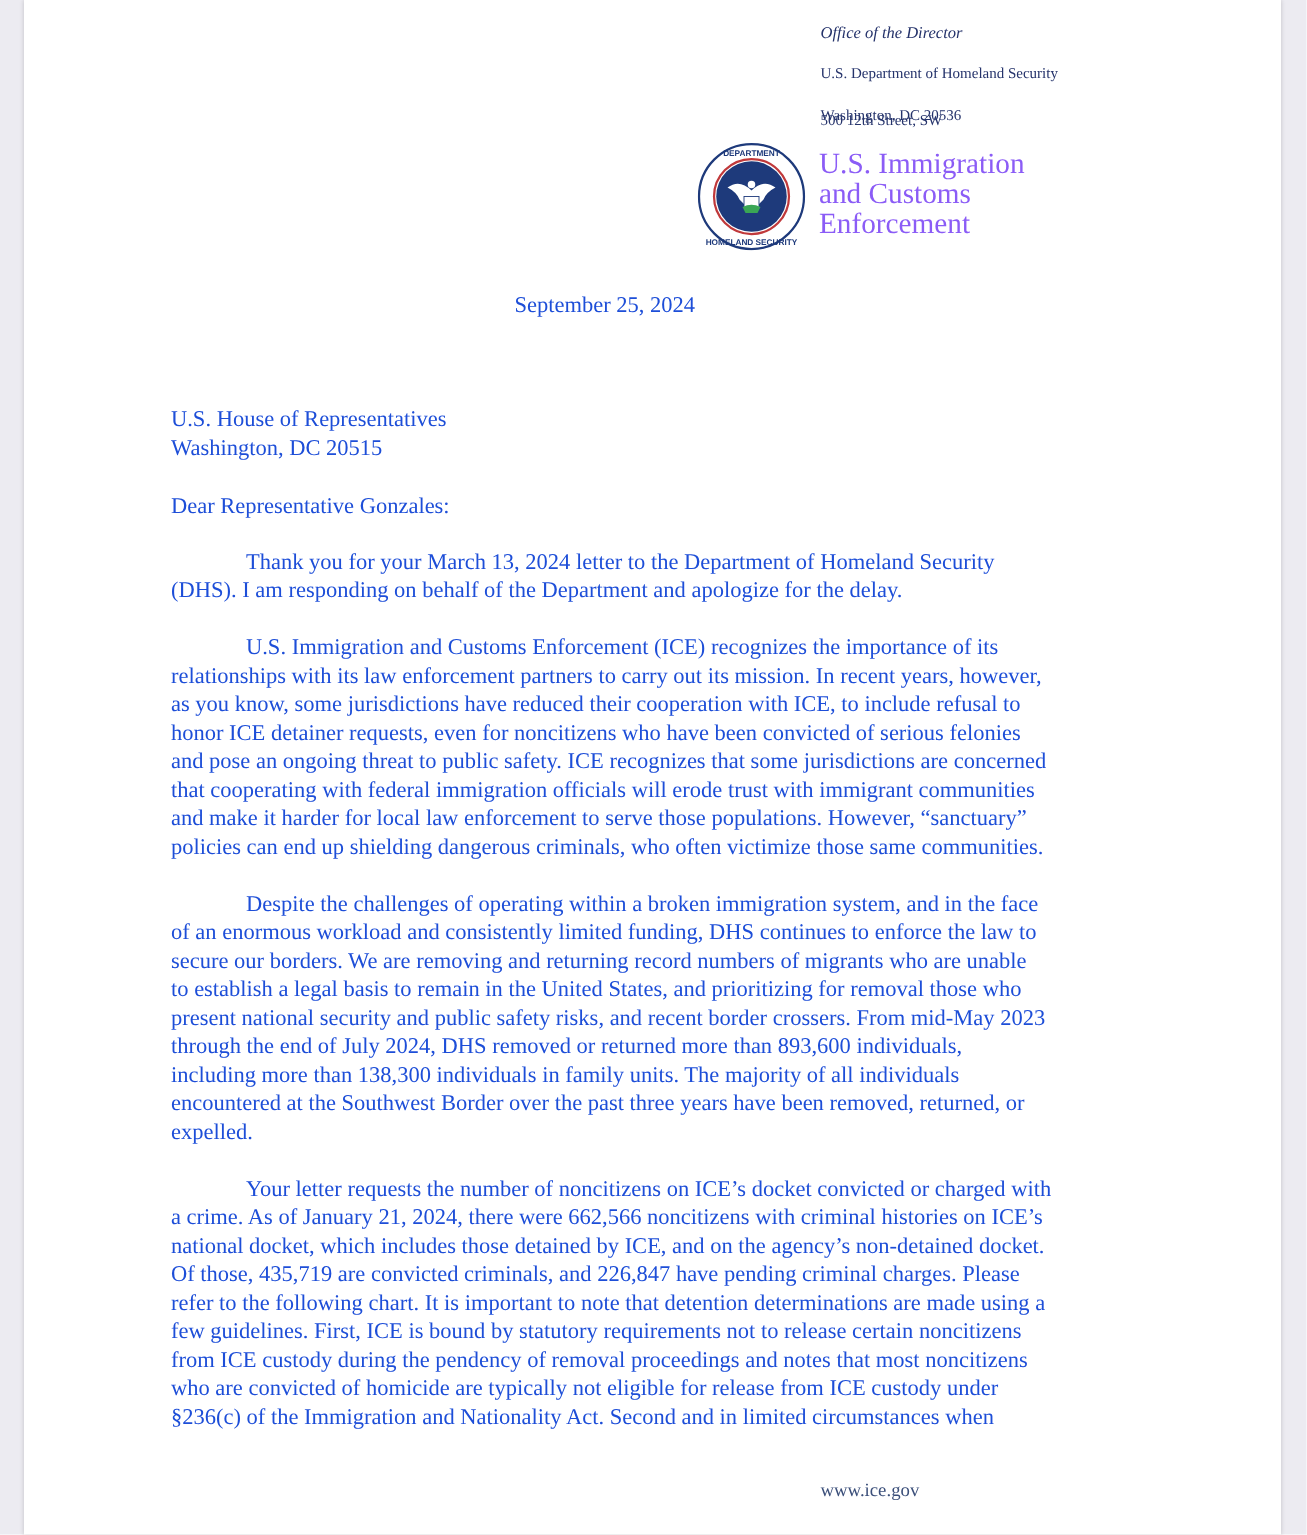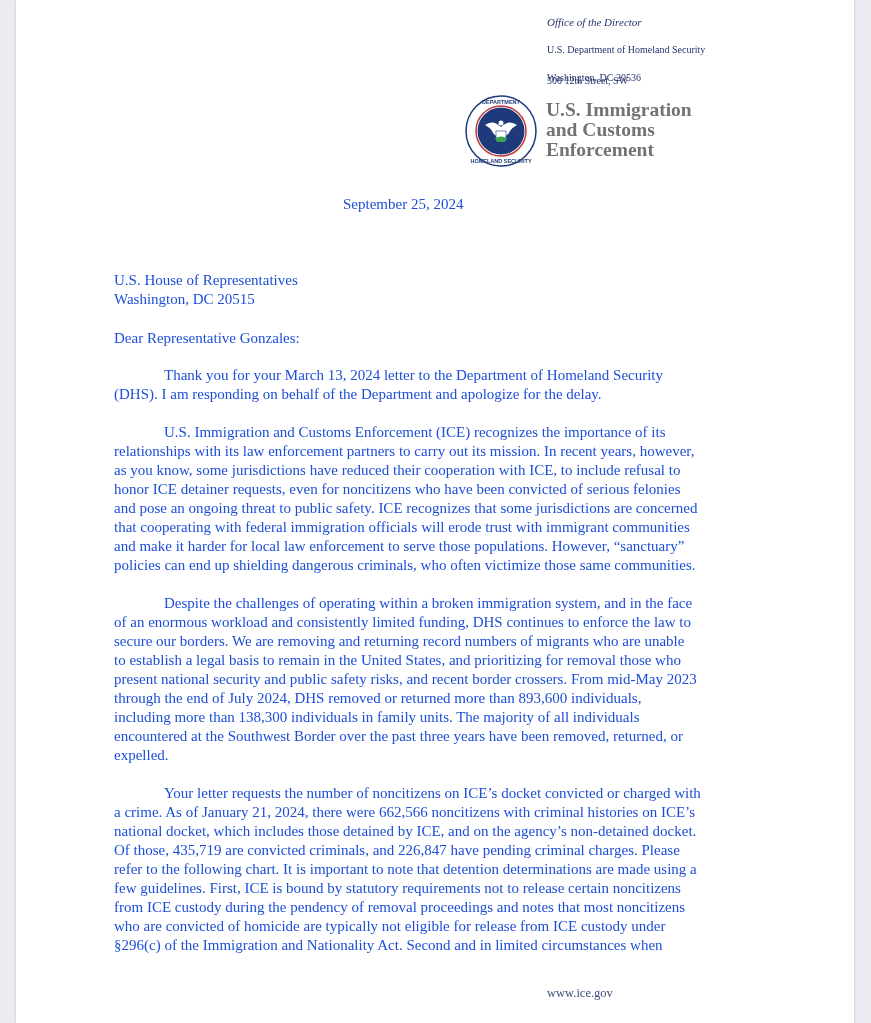--- a/index.html
+++ b/index.html
@@ -12,21 +12,21 @@
   .page {
     position: absolute; left: 16px; top: 0; width: 838px; height: 1023px;
     background: #ffffff;
     box-shadow: 0 0 3px rgba(0,0,0,0.18);
   }
   .line { position: absolute; white-space: nowrap; color: #1d4ed8; font-size: 15px; line-height: 19.5px; }
   .hdr-office { position: absolute; left: 531px; top: 16px; font-size: 11px; font-style: italic; color: #25336b; }
   .hdr-dept { position: absolute; left: 531px; top: 44px; font-size: 10px; font-weight: normal; color: #25336b; }
   .hdr-addr { position: absolute; left: 531px; font-size: 10px; color: #25336b; }
   .seal { position: absolute; left: 449px; top: 95px; width: 72px; height: 72px; }
-  .brand { position: absolute; left: 530px; font-size: 19.5px; color: #737373; line-height: 20px; font-weight: bold; }
+  .brand { position: absolute; left: 530px; font-size: 19.5px; color: #8b5cf6; line-height: 20px; font-weight: normal; }
   .footer { position: absolute; left: 531px; top: 986px; font-size: 12.5px; color: #3b4f7a; }
 </style>
 </head>
 <body>
 
 <div class="page">
 
   <div class="hdr-office">Office of the Director</div>
   <div class="hdr-dept">U.S. Department of Homeland Security</div>
   <div class="hdr-addr" style="top:75px">500 12th Street, SW</div>
@@ -85,17 +85,17 @@
 
   <div>
     <div class="line" style="left:148px; top:784px">Your letter requests the number of noncitizens on ICE’s docket convicted or charged with</div>
     <div class="line" style="left:98px; top:803px">a crime. As of January 21, 2024, there were 662,566 noncitizens with criminal histories on ICE’s</div>
     <div class="line" style="left:98px; top:822px">national docket, which includes those detained by ICE, and on the agency’s non-detained docket.</div>
     <div class="line" style="left:98px; top:841px">Of those, 435,719 are convicted criminals, and 226,847 have pending criminal charges. Please</div>
     <div class="line" style="left:98px; top:860px">refer to the following chart. It is important to note that detention determinations are made using a</div>
     <div class="line" style="left:98px; top:879px">few guidelines. First, ICE is bound by statutory requirements not to release certain noncitizens</div>
     <div class="line" style="left:98px; top:898px">from ICE custody during the pendency of removal proceedings and notes that most noncitizens</div>
     <div class="line" style="left:98px; top:917px">who are convicted of homicide are typically not eligible for release from ICE custody under</div>
-    <div class="line" style="left:98px; top:936px">§296(c) of the Immigration and Nationality Act. Second and in limited circumstances when</div>
+    <div class="line" style="left:98px; top:936px">§236(c) of the Immigration and Nationality Act. Second and in limited circumstances when</div>
   </div>
 
   <div class="footer">www.ice.gov</div>
 </div>
 
 </body></html>

